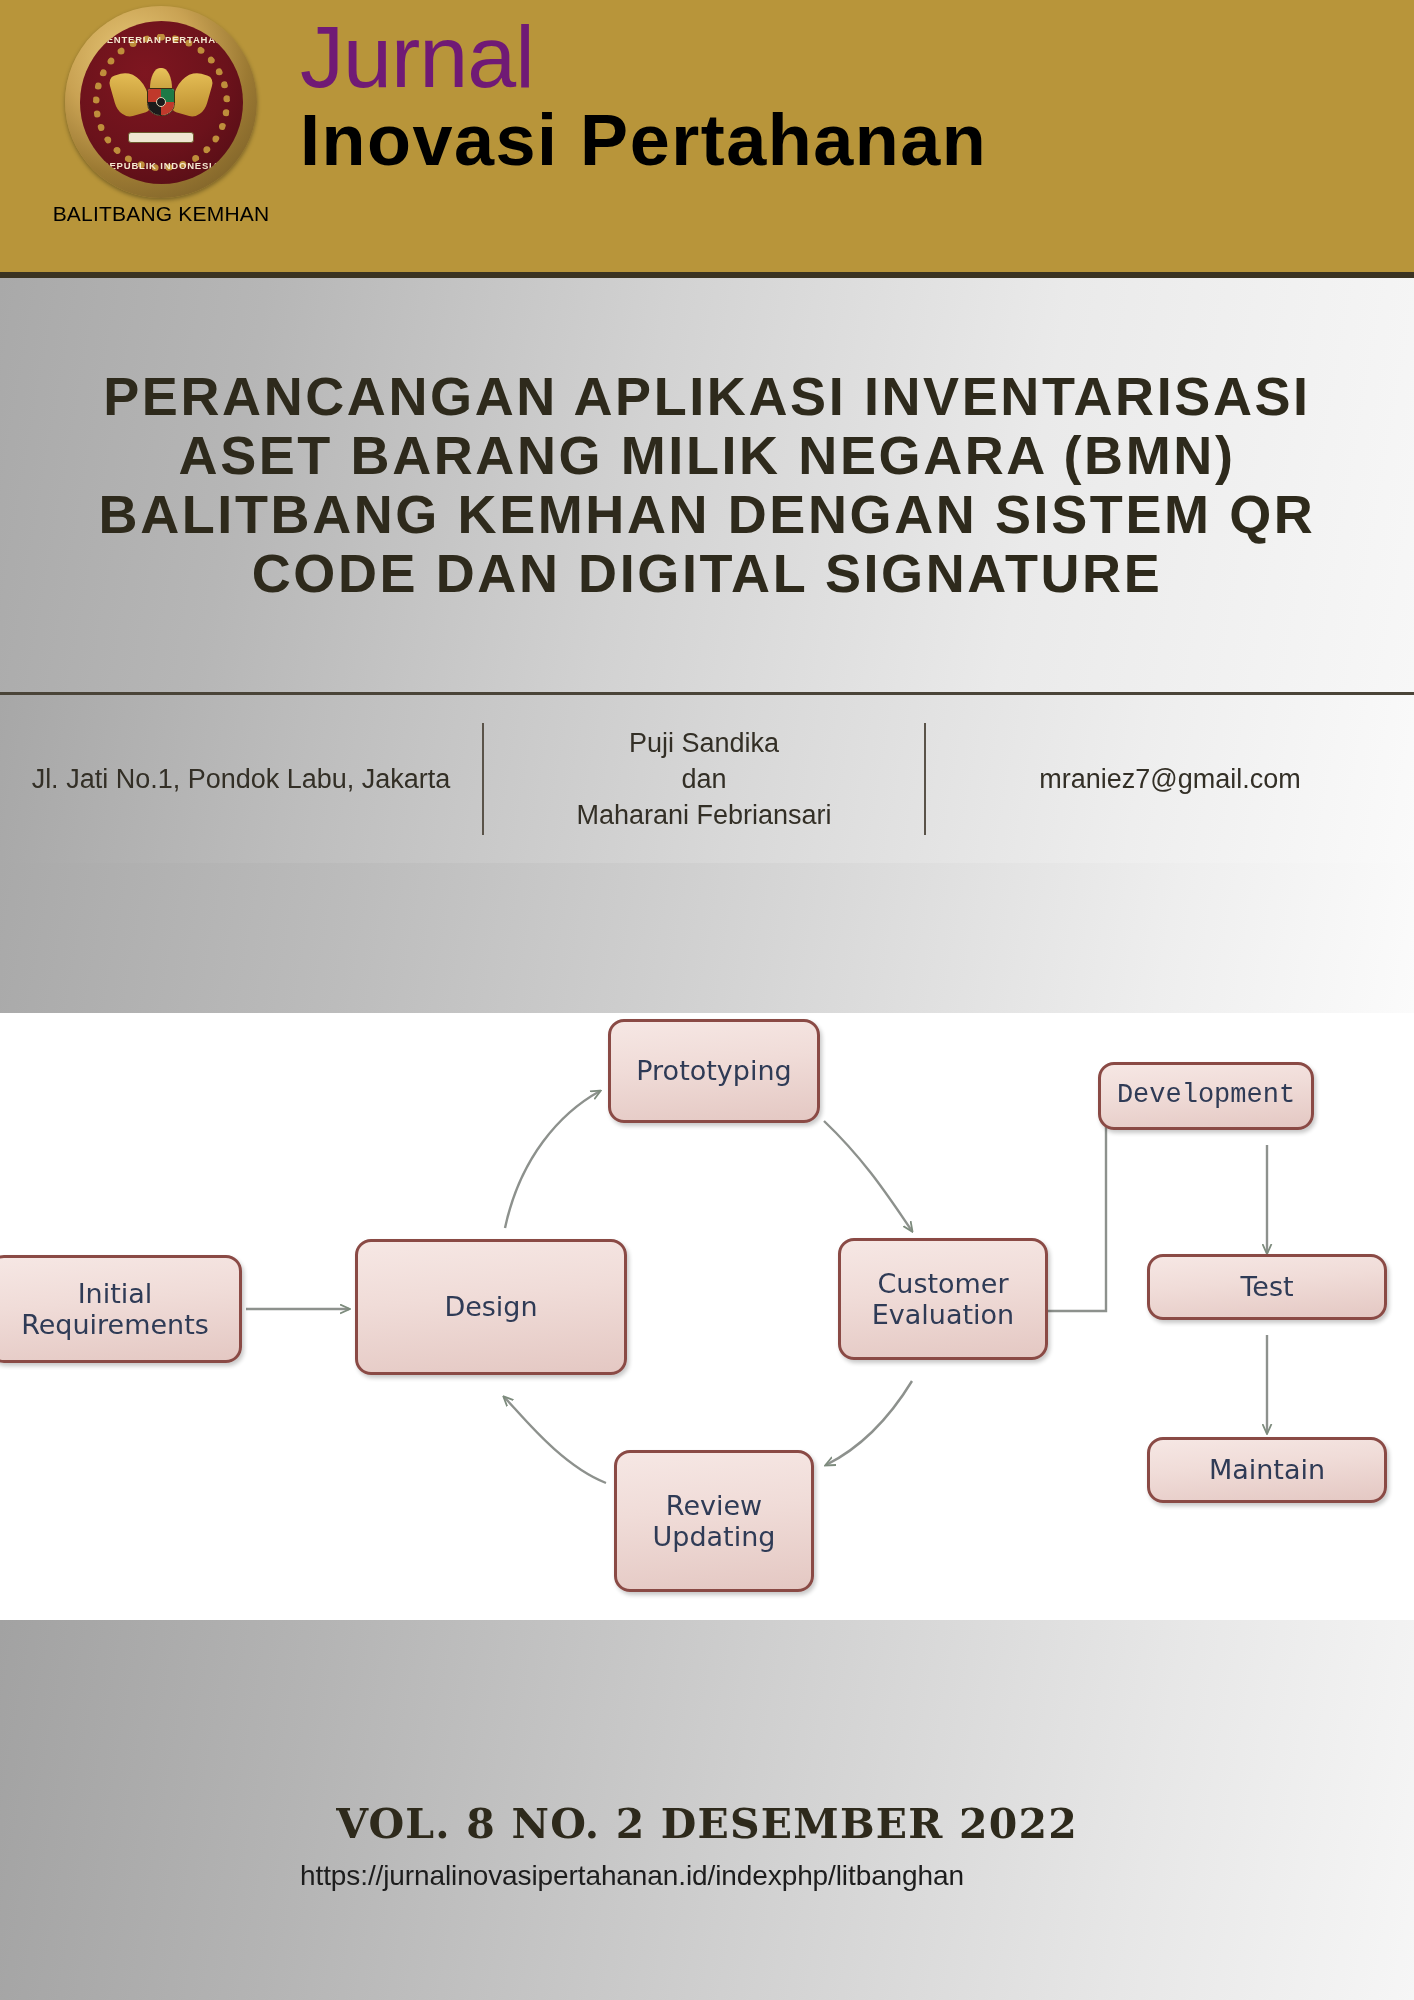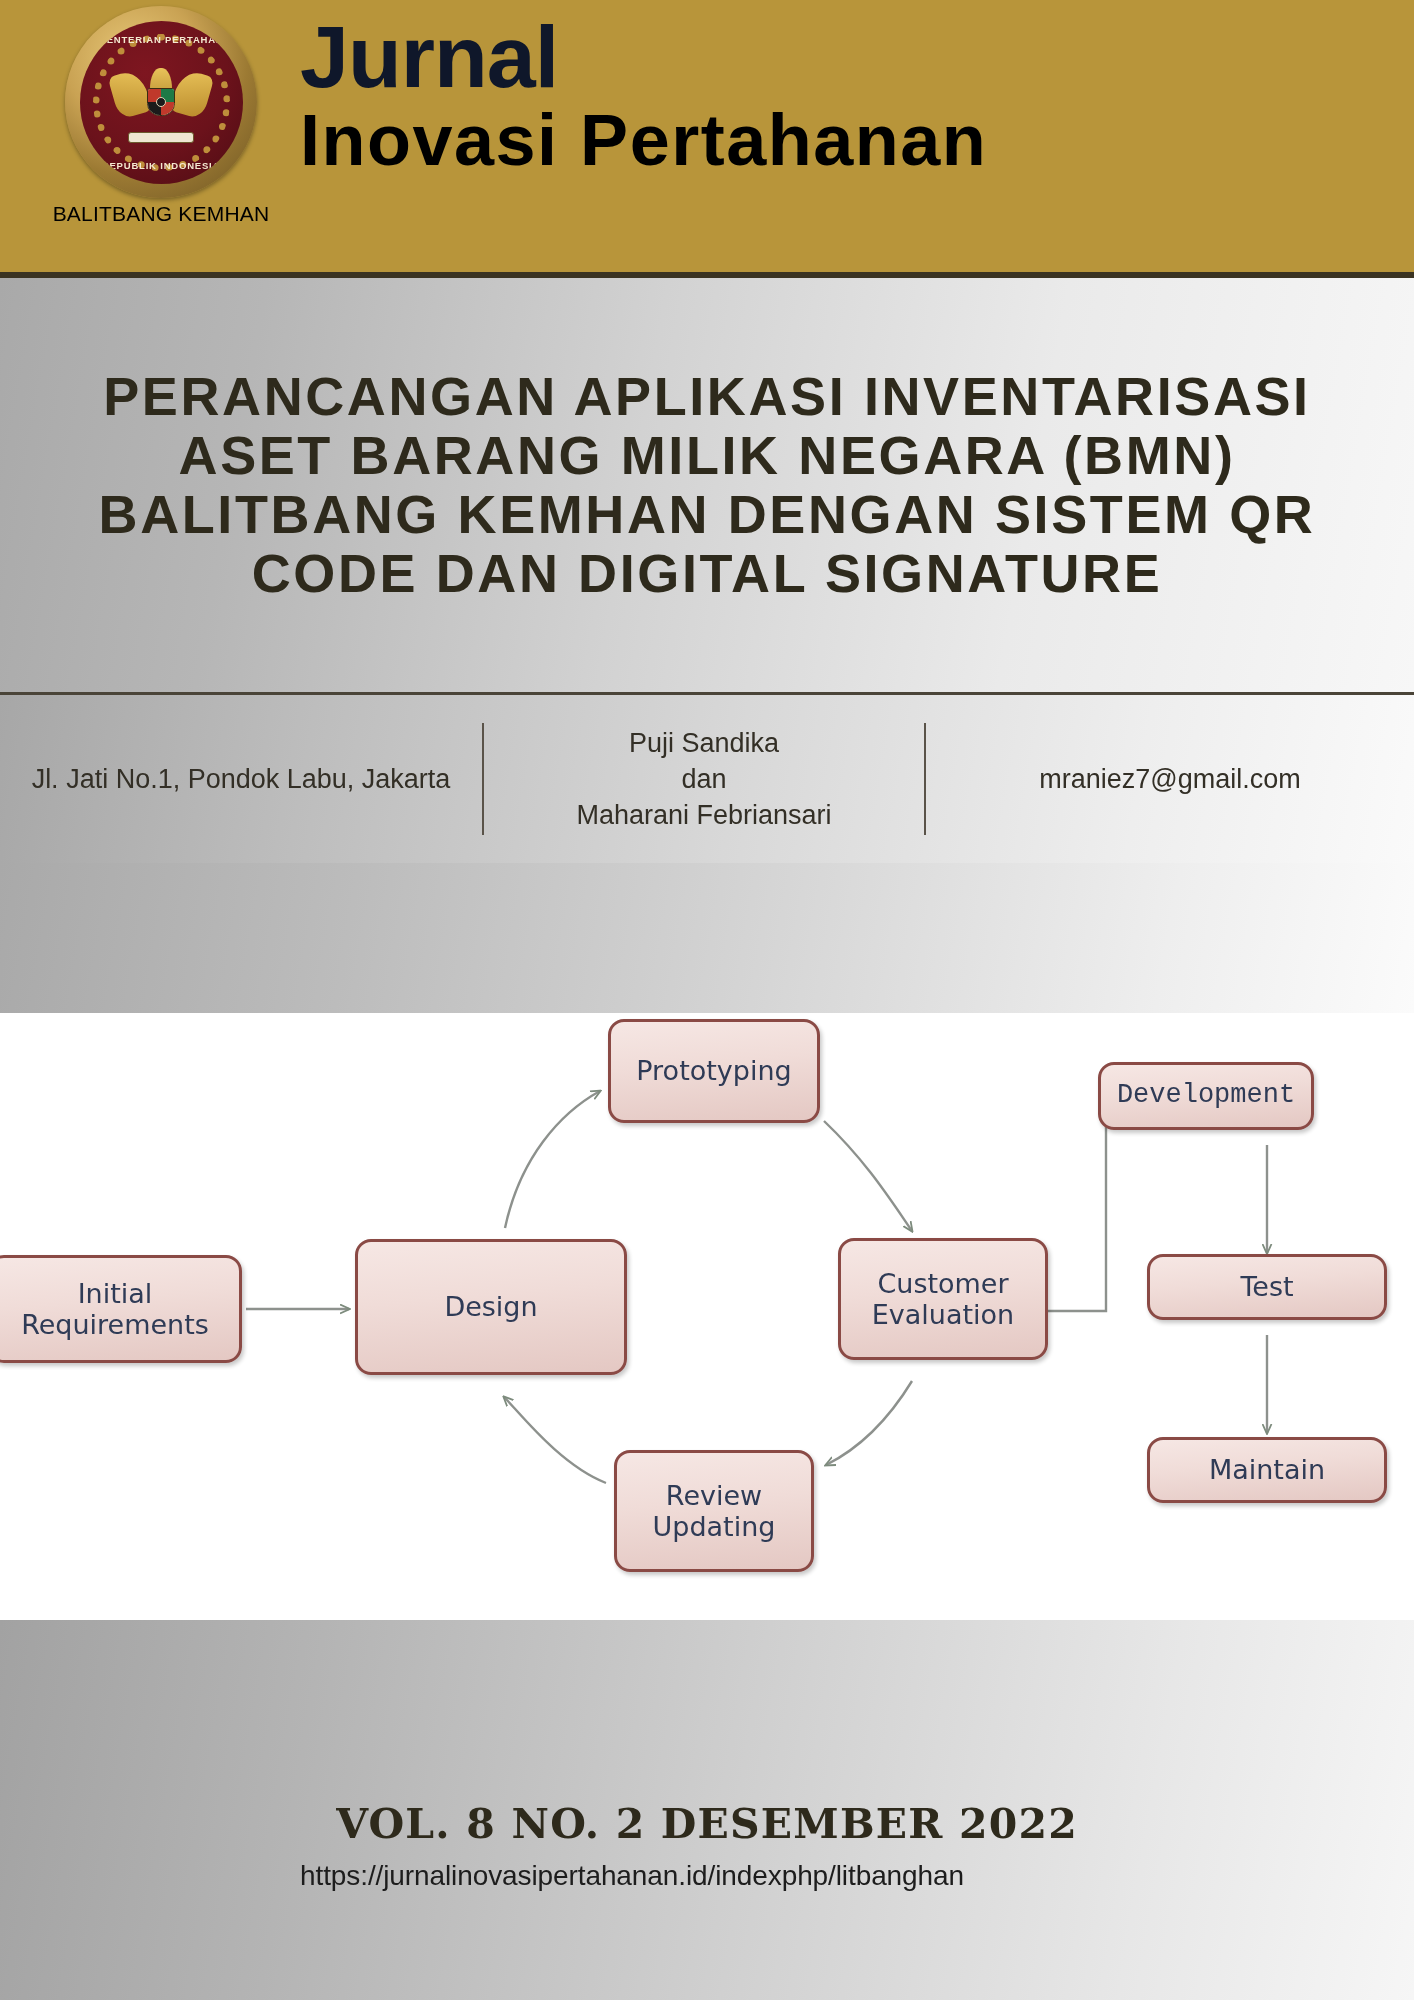--- a/index.html
+++ b/index.html
@@ -124,23 +124,23 @@
     font-size: 21px;
     letter-spacing: .2px;
     white-space: nowrap;
   }
   .masthead {
     position: absolute;
     left: 300px; top: 14px;
     width: 1090px;
   }
   .mast-1 {
-    color: #0f172a;
+    color: #701a75;
     font-size: 88px;
-    font-weight: bold;
+    font-weight: normal;
     line-height: .98;
     letter-spacing: -1px;
   }
   .mast-2 {
     color: #000000;
     font-size: 72px;
     font-weight: bold;
     line-height: 1.02;
     letter-spacing: 1.5px;
     margin-top: 4px;
@@ -359,21 +359,21 @@
         <path d="M1048,298 L1106,298 L1106,83 L1141,83"></path>
       </g>
     </svg>
 
     <div class="node n-initial" style="left:-12px; top:242px; width:254px; height:108px; white-space:pre-line">Initial
 Requirements</div>
     <div class="node n-design" style="left:355px; top:226px; width:272px; height:136px;">Design</div>
     <div class="node n-prototyping" style="left:608px; top:6px; width:212px; height:104px;">Prototyping</div>
     <div class="node n-customer" style="left:838px; top:225px; width:210px; height:122px; white-space:pre-line">Customer
 Evaluation</div>
-    <div class="node n-review" style="left:614px; top:437px; width:200px; height:122px; white-space:pre-line">Review
+    <div class="node n-review" style="left:614px; top:437px; width:200px; height:142px; white-space:pre-line">Review
 Updating</div>
     <div class="node n-development" style="left:1098px; top:49px; width:216px; height:68px;font-family:Liberation Mono, monospace;">Development</div>
     <div class="node n-test" style="left:1147px; top:241px; width:240px; height:66px;">Test</div>
     <div class="node n-maintain" style="left:1147px; top:424px; width:240px; height:66px;">Maintain</div>
   </div>
 
   <div class="footer-band"></div>
   <div class="vol-line">VOL. 8 NO. 2 DESEMBER 2022</div>
   <div class="url-line">https://jurnalinovasipertahanan.id/indexphp/litbanghan</div>
 

